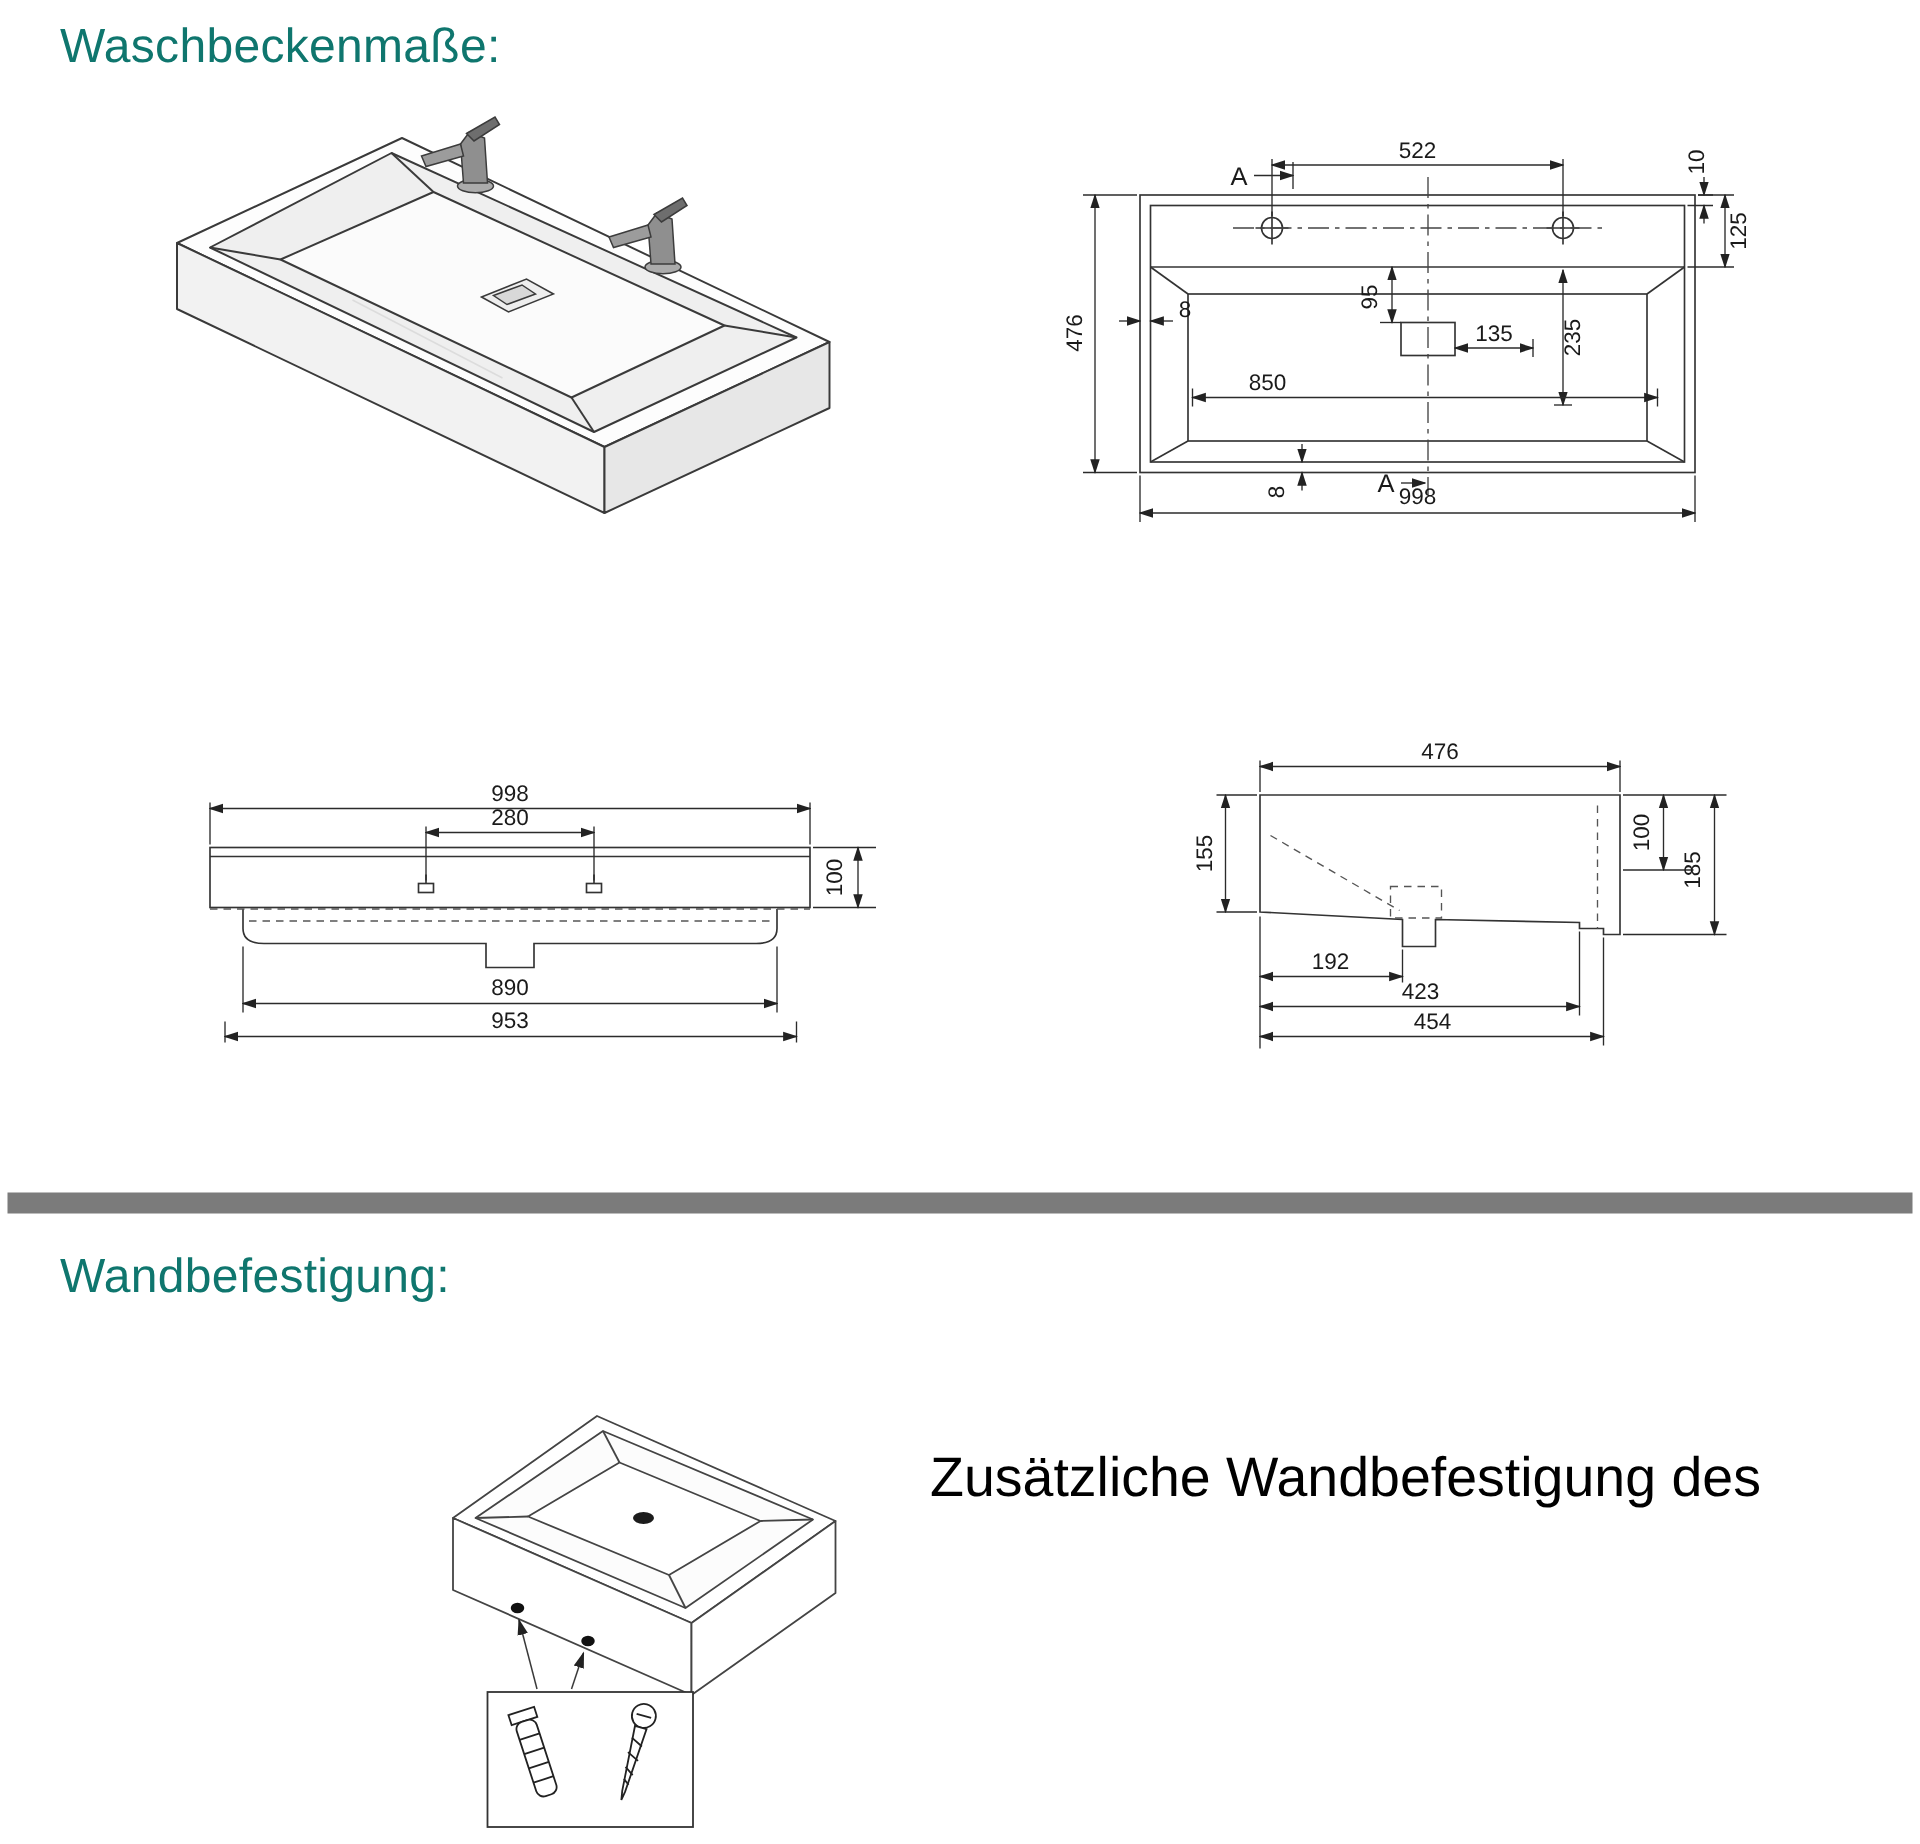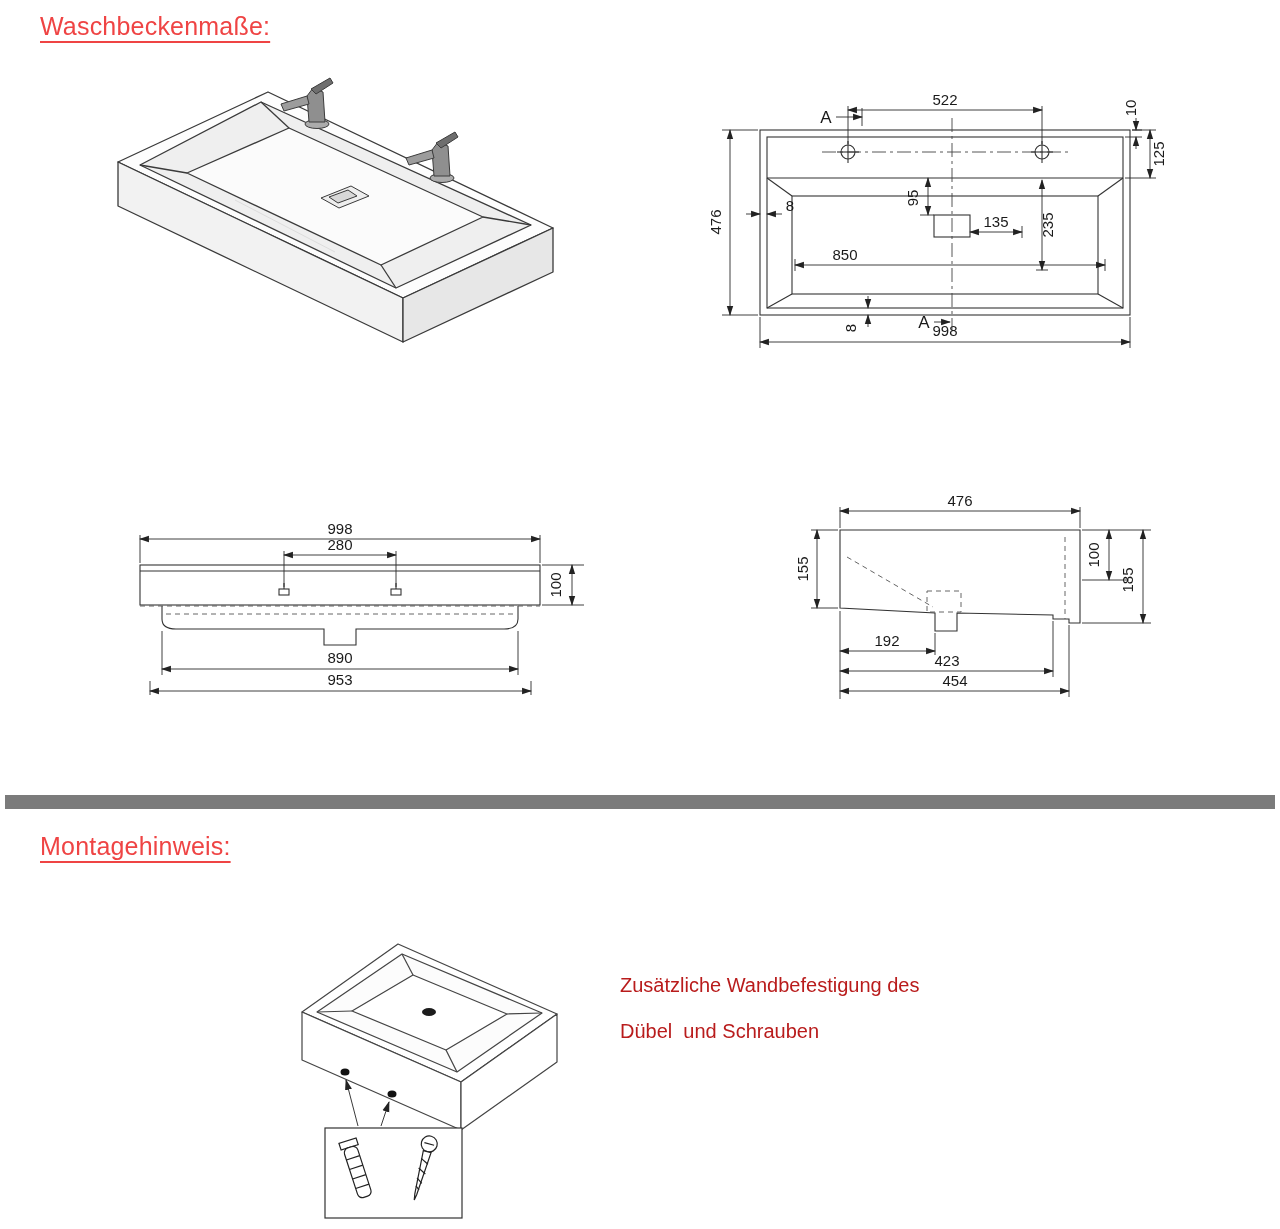--- a/index.html
+++ b/index.html
@@ -1,23 +1,23 @@
 <!DOCTYPE html>
 <html><head>
 <meta charset="utf-8">
 <style>
   * { margin:0; padding:0; box-sizing:border-box; }
   html,body { width:1280px; height:1229px; background:#ffffff;
     font-family:"Liberation Sans", sans-serif; position:relative; overflow:hidden; }
   .abs { position:absolute; }
-  .title { font-size:25px; color:#ef4444; text-decoration:underline;
+  .title { font-size:32px; color:#0f766e; 
     text-underline-offset:6px; text-decoration-thickness:2px; letter-spacing:0.2px; }
   .divider { background:#7b7b7b; }
   .note { display:flex; flex-direction:column; }
-  .note-line { font-size:20px; color:#b91c1c; line-height:46px; white-space:pre-wrap; }
+  .note-line { font-size:37px; color:#000000; line-height:46px; white-space:pre-wrap; }
   svg text { font-size:15px; fill:#1a1a1a; font-family:"Liberation Sans", sans-serif; }
   svg .lbl-a { font-size:17px; }
   .ln { fill:none; stroke:#333; stroke-width:1.1; }
   g.dim line { stroke:#2b2b2b; stroke-width:0.9; fill:none; }
   .cdash { stroke:#444; stroke-width:0.9; stroke-dasharray:14 4 3 4; fill:none; }
   .bdash { stroke:#555; stroke-width:0.9; stroke-dasharray:5 4; fill:none; }
 </style>
 </head>
 <body>
 
@@ -255,21 +255,21 @@
   </g>
   <g class="dim">
     <line x1="284" y1="130" x2="284" y2="202"></line>
     <line x1="55" y1="196" x2="284" y2="196" marker-start="url(#arrS)" marker-end="url(#arrS)"></line>
     <text x="170" y="191" text-anchor="middle">454</text>
   </g>
 </svg>
 
 <div class="abs divider" style="left:5px; top:795px; width:1270px; height:14px;"></div>
 
-<div class="abs title" style="left:40px; top:832px;">Montagehinweis:</div>
+<div class="abs title" style="left:40px; top:832px;">Wandbefestigung:</div>
 
 <svg class="abs" style="left:280px; top:915px;" width="310" height="310">
   <defs>
     <marker id="arrM" viewBox="0 0 10 8" refX="9" refY="4" markerWidth="11" markerHeight="9" orient="auto-start-reverse">
       <path d="M0,0.8 L10,4 L0,7.2 Z" fill="#222"></path>
     </marker>
   </defs>
   <g fill="#ffffff" stroke="#444" stroke-width="1.2" stroke-linejoin="round">
     <polygon points="22,97 118,29 277,99 181,167"></polygon>
     <polygon points="22,97 181,167 181,215 22,145"></polygon>
@@ -297,14 +297,13 @@
   <g transform="translate(142,256) rotate(15)" stroke="#222" stroke-width="1.2" fill="#ffffff">
     <circle cx="0" cy="-28" r="8"></circle>
     <line x1="-5" y1="-28" x2="5" y2="-28"></line>
     <polygon points="-4,-20 4,-20 1,24 0,30 -1,24"></polygon>
     <path d="M-4,-12 L4,-8 M-4,-2 L4,2 M-3,8 L3,12 M-2,16 L2,19" fill="none"></path>
   </g>
 </svg>
 
 <div class="abs note" style="left:620px; top:962px; width:600px;">
   <div class="note-line">Zusätzliche Wandbefestigung des</div>
-  <div class="note-line">Dübel  und Schrauben</div>
 </div>
 
 </body></html>

